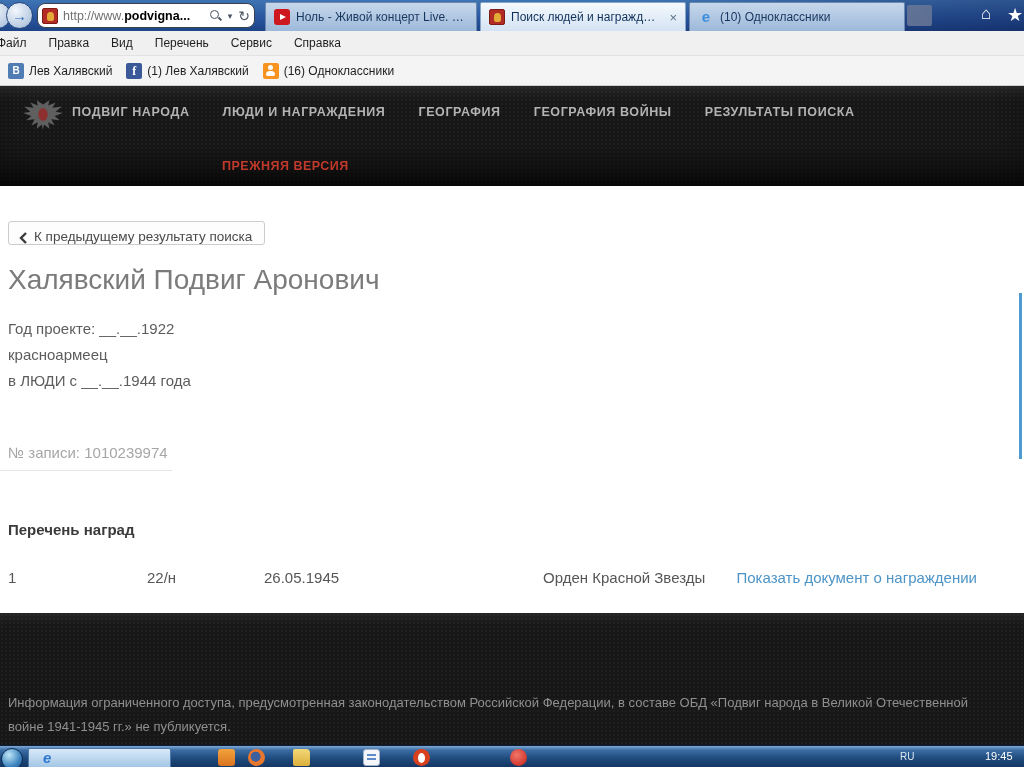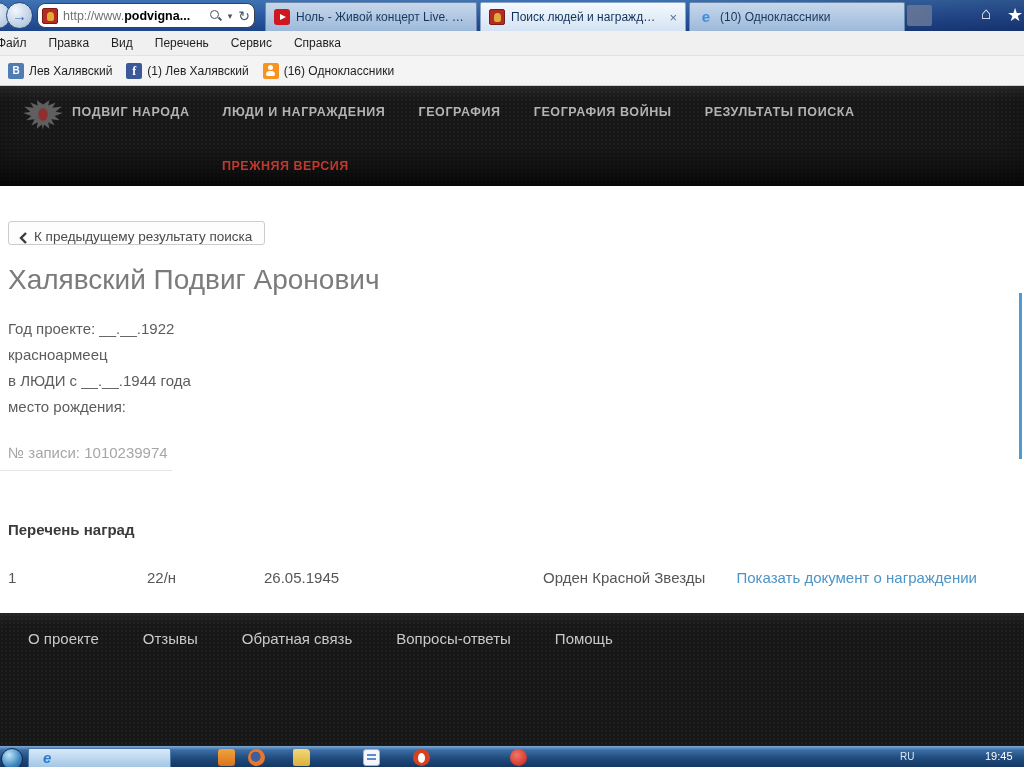--- a/index.html
+++ b/index.html
@@ -219,48 +219,41 @@
       </svg>
       <span>К предыдущему результату поиска</span>
     </span>
 
     <div class="person-name">Халявский Подвиг Аронович</div>
 
     <div class="person-info">
       <div>Год проекте: __.__.1922</div>
       <div>красноармеец</div>
       <div>в ЛЮДИ с __.__.1944 года</div>
-      <div>место рождения:</div>
     </div>
 
     <div class="record-num">№ записи: 1010239974</div>
 
     <div class="info-divider"></div>
 
     <div class="awards-title">Перечень наград</div>
 
     <div class="award-row">
       <span class="a-num">1</span>
       <span class="a-order">22/н</span>
       <span class="a-date">26.05.1945</span>
       <span class="a-name">Орден Красной Звезды</span>
       <span class="a-link">Показать документ о награждении</span>
     </div>
   </div>
 
   <div class="blue-strip"></div>
 
   <div class="site-footer texture">
-    <div class="footer-links">
-      <span class="footer-link">О проекте</span>
-      <span class="footer-link">Отзывы</span>
-      <span class="footer-link">Обратная связь</span>
-      <span class="footer-link">Вопросы-ответы</span>
-      <span class="footer-link">Помощь</span>
-    </div>
+    <div class="footer-note">Информация ограниченного доступа, предусмотренная законодательством Российской Федерации, в составе ОБД «Подвиг народа в Великой Отечественной войне 1941-1945 гг.» не публикуется.</div>
   </div>
 
   <div class="taskbar">
     <div class="start-orb"></div>
     <div class="task-ie">
       <span class="ie-e">e</span>
     </div>
     <div class="tb-icon tb-orange"></div>
     <div class="tb-icon tb-firefox"></div>
     <div class="tb-icon tb-folder"></div>

